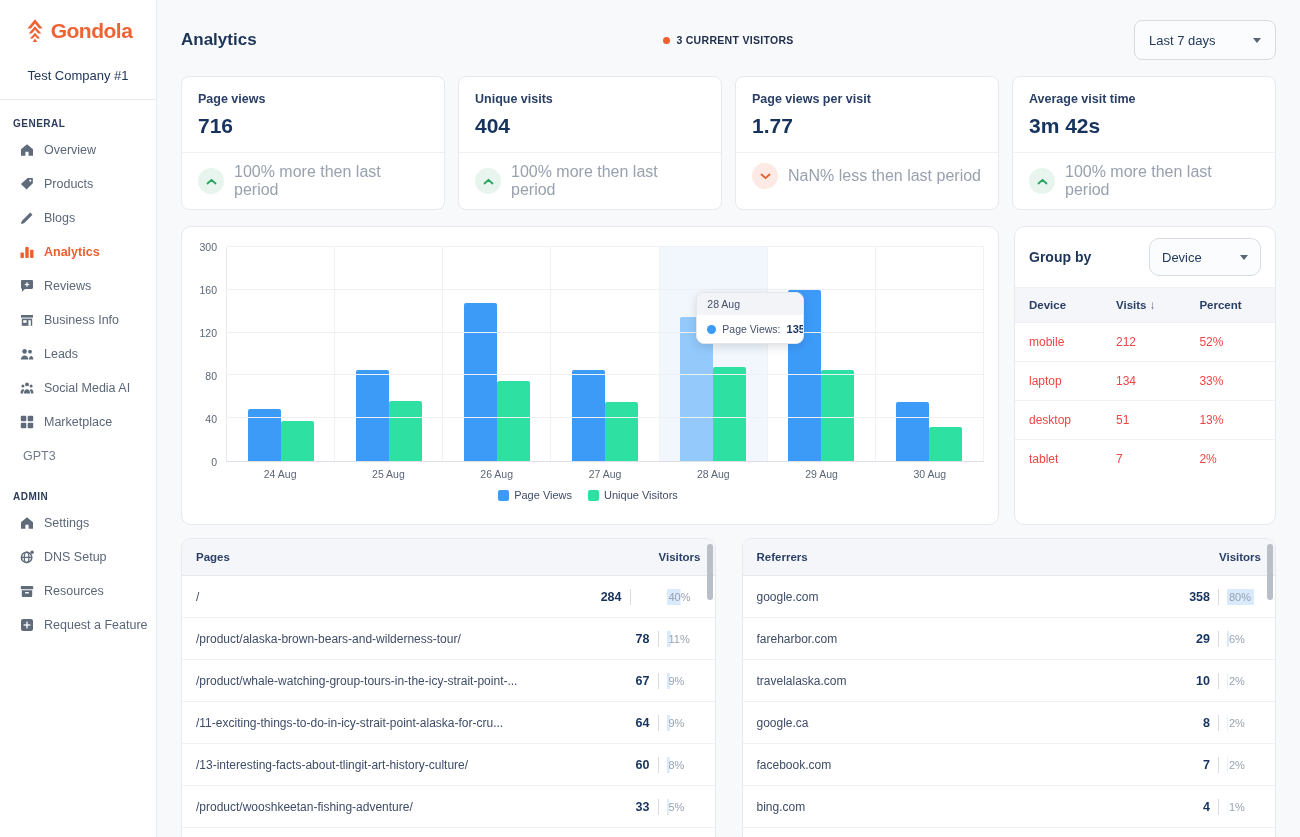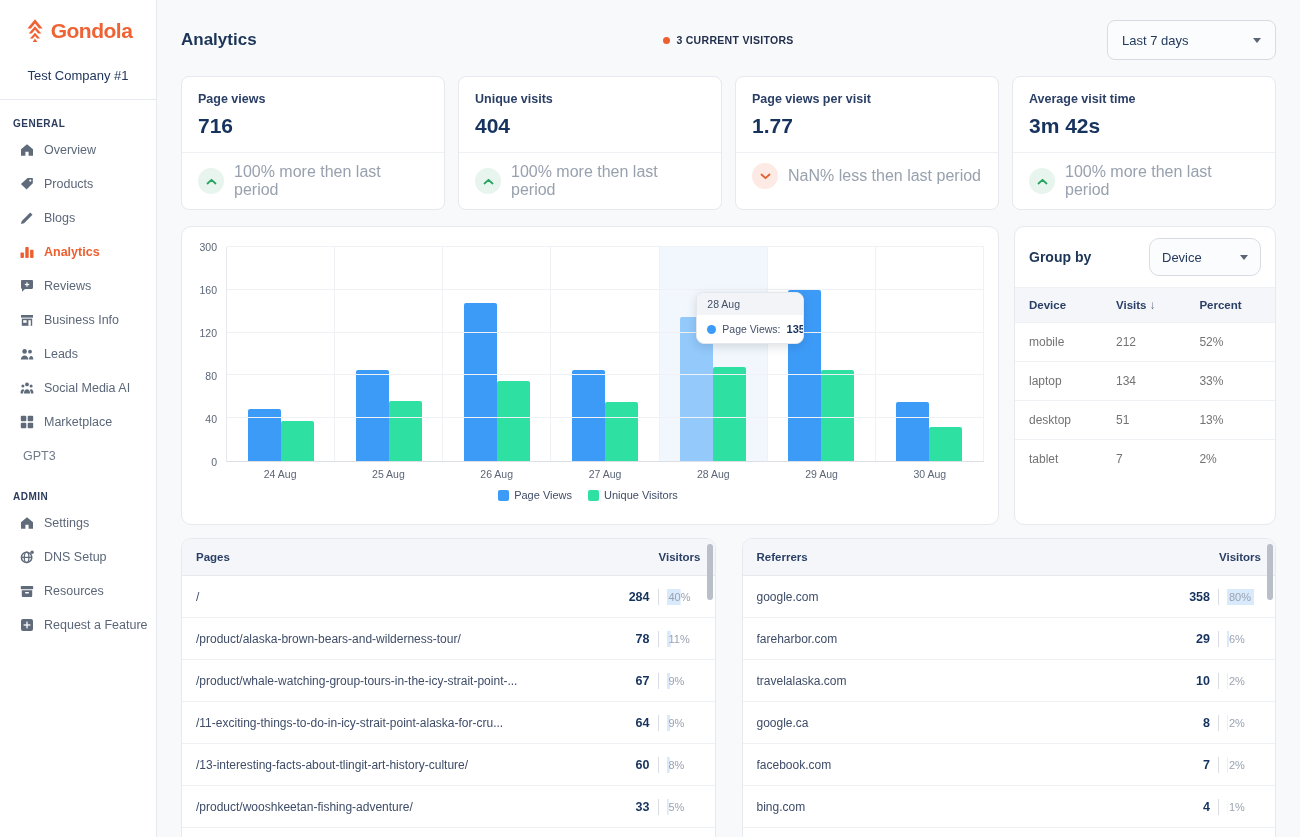--- a/index.html
+++ b/index.html
@@ -19,21 +19,21 @@
   .nav-item.plain{padding-left:23px;color:#707b8a;}
   .nav-icon svg{display:block;}
 
   
   .main{margin-left:157px;}
   .topbar{display:flex;align-items:center;padding:20px 24px 16px;}
   .page-title{font-size:17px;font-weight:700;color:#1c3557;flex:1;}
   .visitors{display:flex;align-items:center;gap:6px;flex:1;justify-content:center;}
   .visitors-dot{width:7px;height:7px;border-radius:50%;background:#ed5f2f;}
   .visitors-text{font-size:10.5px;font-weight:700;color:#22304d;letter-spacing:.3px;}
-  .select{display:flex;align-items:center;justify-content:space-between;border:1px solid #d8dce2;border-radius:8px;background:#fbfcfd;padding:0 14px;height:40px;width:169px;font-size:13px;color:#233a5e;box-sizing:border-box;cursor:pointer;}
+  .select{display:flex;align-items:center;justify-content:space-between;border:1px solid #d8dce2;border-radius:8px;background:#fbfcfd;padding:0 14px;height:40px;width:142px;font-size:13px;color:#233a5e;box-sizing:border-box;cursor:pointer;}
   .caret{width:0;height:0;border-left:4px solid transparent;border-right:4px solid transparent;border-top:5px solid #5a6474;}
 
   
   .cards-row{display:grid;grid-template-columns:repeat(4,1fr);gap:13px;padding:0 24px;}
   .stat-card{background:#fff;border:1px solid #e7e9ee;border-radius:8px;overflow:hidden;}
   .stat-top{padding:15px 16px 14px;}
   .stat-label{font-size:12.5px;font-weight:700;color:#2a3f66;}
   .stat-value{font-size:21px;font-weight:700;color:#16335e;margin-top:8px;}
   .stat-trend{border-top:1px solid #eef0f4;padding:10px 16px;display:flex;align-items:center;gap:10px;}
   .trend-circle{width:26px;height:26px;border-radius:50%;display:flex;align-items:center;justify-content:center;flex:none;}
@@ -66,21 +66,21 @@
   .legend{display:flex;justify-content:center;gap:16px;margin-top:9px;}
   .legend-item{display:flex;align-items:center;gap:5px;font-size:11px;color:#404d68;cursor:pointer;}
   .swatch{width:11px;height:11px;border-radius:2px;flex:none;}
 
   
   .gb-card{background:#fff;border:1px solid #e7e9ee;border-radius:10px;box-sizing:border-box;height:299px;overflow:hidden;}
   .gb-head{display:flex;align-items:center;justify-content:space-between;padding:11px 14px;}
   .gb-title{font-size:14px;font-weight:700;color:#1c3557;}
   .gb-select{width:112px;height:38px;border-radius:10px;padding:0 12px;}
   .gb-hrow{display:grid;grid-template-columns:1.2fr 1.15fr .85fr;background:#f4f6f9;border-top:1px solid #eef0f4;border-bottom:1px solid #eef0f4;padding:11px 14px;font-size:11.5px;font-weight:700;color:#2a3f66;}
-  .gb-row{display:grid;grid-template-columns:1.2fr 1.15fr .85fr;padding:12px 14px;font-size:12px;color:#737373;border-bottom:1px solid #eef0f4;}
+  .gb-row{display:grid;grid-template-columns:1.2fr 1.15fr .85fr;padding:12px 14px;font-size:12px;color:#ef4444;border-bottom:1px solid #eef0f4;}
   .sort-arrow{color:#5c6b85;font-weight:400;}
 
   
   .tables-row{display:grid;grid-template-columns:1fr 1fr;gap:26px;margin:13px 24px 0;}
   .table-card{background:#fff;border:1px solid #e7e9ee;border-radius:10px;height:330px;position:relative;overflow:hidden;}
   .t-head{display:flex;justify-content:space-between;background:#f4f6f9;padding:12px 14px;font-size:11.5px;font-weight:700;color:#2a3f66;border-bottom:1px solid #e7e9ee;}
   .t-row{display:flex;align-items:center;padding:0 14px;height:41px;border-bottom:1px solid #eef0f4;}
   .t-path{flex:1;font-size:12px;color:#3e4c68;white-space:nowrap;overflow:hidden;}
   .t-val{font-weight:700;color:#16335e;font-size:12.5px;}
   .t-div{width:1px;height:16px;background:#d9dde3;margin:0 8px;flex:none;}
@@ -453,21 +453,21 @@
     <div class="tables-row">
       <div class="table-card">
         <div class="t-head">
           <span>Pages</span>
           <span>Visitors</span>
         </div>
         <div class="t-row">
           <span class="t-path">/</span>
           <span class="t-val">284</span>
           <span class="t-div"></span>
-          <span class="t-pct" style="background-size: 40% 100%;">40%</span>
+          <span class="t-pct" style="background-size: 40% 100%; margin-left: 28px;">40%</span>
         </div>
         <div class="t-row">
           <span class="t-path">/product/alaska-brown-bears-and-wilderness-tour/</span>
           <span class="t-val">78</span>
           <span class="t-div"></span>
           <span class="t-pct" style="background-size: 11% 100%;">11%</span>
         </div>
         <div class="t-row">
           <span class="t-path">/product/whale-watching-group-tours-in-the-icy-strait-point-...</span>
           <span class="t-val">67</span>

